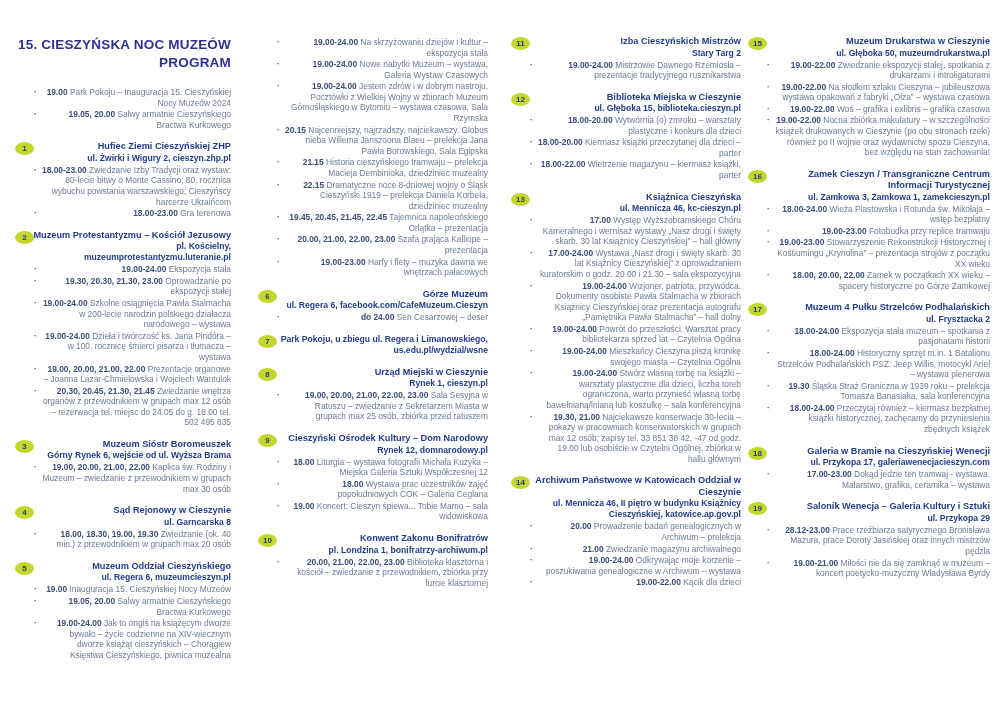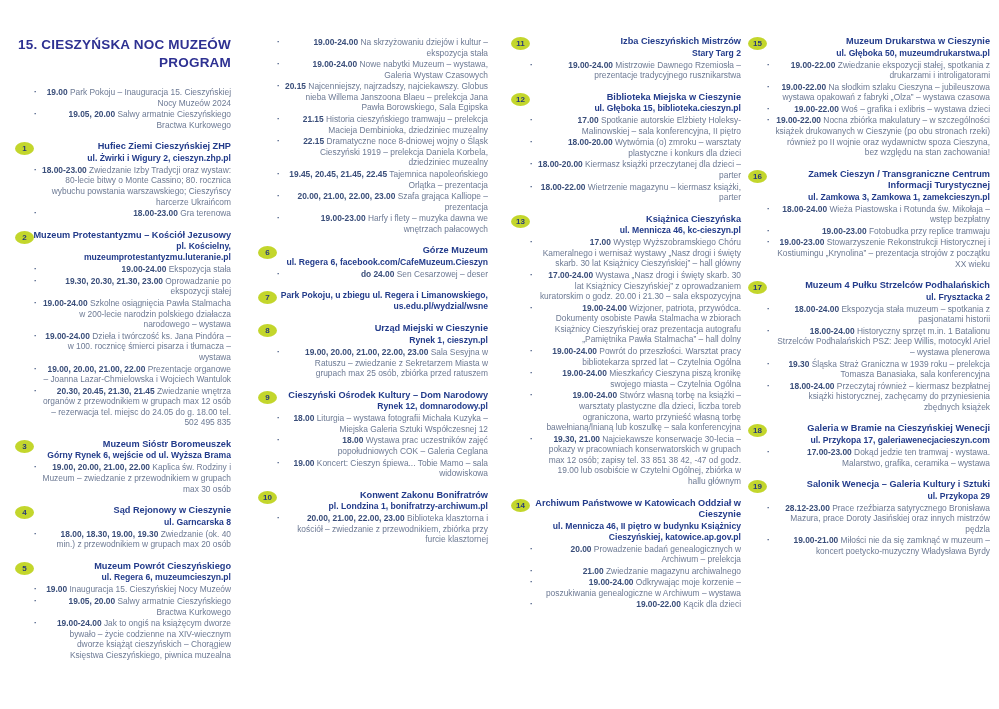--- a/index.html
+++ b/index.html
@@ -74,31 +74,32 @@
       <div class="event"><span class="etime">19.00, 20.00, 21.00, 22.00</span> <span class="etext"> Kaplica św. Rodziny i Muzeum – zwiedzanie z przewodnikiem w grupach max 30 osób</span></div>
     </div>
     <div class="block">
       <span class="badge">4</span>
       <div class="vname">Sąd Rejonowy w Cieszynie</div>
       <div class="vaddr">ul. Garncarska 8</div>
       <div class="event"><span class="etime">18.00, 18.30, 19.00, 19.30</span> <span class="etext"> Zwiedzanie (ok. 40 min.) z przewodnikiem w grupach max 20 osób</span></div>
     </div>
     <div class="block">
       <span class="badge">5</span>
-      <div class="vname">Muzeum Powrót Cieszyńskiego</div>
+      <div class="vname">Muzeum Oddział Cieszyńskiego</div>
       <div class="vaddr">ul. Regera 6, muzeumcieszyn.pl</div>
       <div class="event"><span class="etime">19.00</span> <span class="etext"> Inauguracja 15. Cieszyńskiej Nocy Muzeów</span></div>
       <div class="event"><span class="etime">19.05, 20.00</span> <span class="etext"> Salwy armatnie Cieszyńskiego Bractwa Kurkowego</span></div>
       <div class="event"><span class="etime">19.00-24.00</span> <span class="etext"> Jak to ongiś na książęcym dworze bywało – życie codzienne na XIV-wiecznym dworze książąt cieszyńskich – Chorągiew Księstwa Cieszyńskiego, piwnica muzealna</span></div>
     </div>
   </div>
 <div class="col" id="col2">
     <div class="block">
       <div class="event"><span class="etime">19.00-24.00</span> <span class="etext"> Na skrzyżowaniu dziejów i kultur – ekspozycja stała</span></div>
       <div class="event"><span class="etime">19.00-24.00</span> <span class="etext"> Nowe nabytki Muzeum – wystawa, Galeria Wystaw Czasowych</span></div>
+      <div class="event"><span class="etime">19.00-24.00</span> <span class="etext"> Jestem zdrów i w dobrym nastroju. Pocztówki z Wielkiej Wojny w zbiorach Muzeum Górnośląskiego w Bytomiu – wystawa czasowa, Sala Rzymska</span></div>
       <div class="event"><span class="etime">20.15</span> <span class="etext"> Najcenniejszy, najrzadszy, najciekawszy. Globus nieba Willema Janszoona Blaeu – prelekcja Jana Pawła Borowskiego, Sala Egipska</span></div>
       <div class="event"><span class="etime">21.15</span> <span class="etext"> Historia cieszyńskiego tramwaju – prelekcja Macieja Dembinioka, dziedziniec muzealny</span></div>
       <div class="event"><span class="etime">22.15</span> <span class="etext"> Dramatyczne noce 8-dniowej wojny o Śląsk Cieszyński 1919 – prelekcja Daniela Korbela, dziedziniec muzealny</span></div>
       <div class="event"><span class="etime">19.45, 20.45, 21.45, 22.45</span> <span class="etext"> Tajemnica napoleońskiego Orlątka – prezentacja</span></div>
       <div class="event"><span class="etime">20.00, 21.00, 22.00, 23.00</span> <span class="etext"> Szafa grająca Kalliope – prezentacja</span></div>
       <div class="event"><span class="etime">19.00-23.00</span> <span class="etext"> Harfy i flety – muzyka dawna we wnętrzach pałacowych</span></div>
     </div>
     <div class="block">
       <span class="badge">6</span>
       <div class="vname">Górze Muzeum</div>
@@ -134,21 +135,20 @@
     <div class="block">
       <span class="badge">11</span>
       <div class="vname">Izba Cieszyńskich Mistrzów</div>
       <div class="vaddr">Stary Targ 2</div>
       <div class="event"><span class="etime">19.00-24.00</span> <span class="etext"> Mistrzowie Dawnego Rzemiosła – prezentacje tradycyjnego rusznikarstwa</span></div>
     </div>
     <div class="block">
       <span class="badge">12</span>
       <div class="vname">Biblioteka Miejska w Cieszynie</div>
       <div class="vaddr">ul. Głęboka 15, biblioteka.cieszyn.pl</div>
-      <div class="event"><span class="etime">17.00</span> <span class="etext"> Spotkanie autorskie Elżbiety Holeksy-Malinowskiej – sala konferencyjna, II piętro</span></div>
       <div class="event"><span class="etime">18.00-20.00</span> <span class="etext"> Wytwórnia (o) zmroku – warsztaty plastyczne i konkurs dla dzieci</span></div>
       <div class="event"><span class="etime">18.00-20.00</span> <span class="etext"> Kiermasz książki przeczytanej dla dzieci – parter</span></div>
       <div class="event"><span class="etime">18.00-22.00</span> <span class="etext"> Wietrzenie magazynu – kiermasz książki, parter</span></div>
     </div>
     <div class="block">
       <span class="badge">13</span>
       <div class="vname">Książnica Cieszyńska</div>
       <div class="vaddr">ul. Mennicza 46, kc-cieszyn.pl</div>
       <div class="event"><span class="etime">17.00</span> <span class="etext"> Występ Wyższobramskiego Chóru Kameralnego i wernisaż wystawy „Nasz drogi i święty skarb. 30 lat Książnicy Cieszyńskiej” – hall główny</span></div>
       <div class="event"><span class="etime">17.00-24.00</span> <span class="etext"> Wystawa „Nasz drogi i święty skarb. 30 lat Książnicy Cieszyńskiej” z oprowadzaniem kuratorskim o godz. 20.00 i 21.30 – sala ekspozycyjna</span></div>
@@ -168,30 +168,31 @@
       <div class="event"><span class="etime">19.00-22.00</span> <span class="etext"> Kącik dla dzieci</span></div>
     </div>
   </div>
 <div class="col" id="col4">
     <div class="block">
       <span class="badge">15</span>
       <div class="vname">Muzeum Drukarstwa w Cieszynie</div>
       <div class="vaddr">ul. Głęboka 50, muzeumdrukarstwa.pl</div>
       <div class="event"><span class="etime">19.00-22.00</span> <span class="etext"> Zwiedzanie ekspozycji stałej, spotkania z drukarzami i introligatorami</span></div>
       <div class="event"><span class="etime">19.00-22.00</span> <span class="etext"> Na słodkim szlaku Cieszyna – jubileuszowa wystawa opakowań z fabryki „Olza” – wystawa czasowa</span></div>
-      <div class="event"><span class="etime">19.00-22.00</span> <span class="etext"> Woś – grafika i exlibris – wystawa dzieci</span></div>
+      <div class="event"><span class="etime">19.00-22.00</span> <span class="etext"> Woś – grafika i exlibris – grafika czasowa</span></div>
       <div class="event"><span class="etime">19.00-22.00</span> <span class="etext"> Nocna zbiórka makulatury – w szczególności książek drukowanych w Cieszynie (po obu stronach rzeki) również po II wojnie oraz wydawnictw spoza Cieszyna, bez względu na stan zachowania!</span></div>
     </div>
     <div class="block">
       <span class="badge">16</span>
       <div class="vname">Zamek Cieszyn / Transgraniczne Centrum Informacji Turystycznej</div>
       <div class="vaddr">ul. Zamkowa 3, Zamkowa 1, zamekcieszyn.pl</div>
       <div class="event"><span class="etime">18.00-24.00</span> <span class="etext"> Wieża Piastowska i Rotunda św. Mikołaja – wstęp bezpłatny</span></div>
       <div class="event"><span class="etime">19.00-23.00</span> <span class="etext"> Fotobudka przy replice tramwaju</span></div>
       <div class="event"><span class="etime">19.00-23.00</span> <span class="etext"> Stowarzyszenie Rekonstrukcji Historycznej i Kostiumingu „Krynolina” – prezentacja strojów z początku XX wieku</span></div>
+      <div class="event"><span class="etime">18.00, 20.00, 22.00</span> <span class="etext"> Zamek w początkach XX wieku – spacery historyczne po Górze Zamkowej</span></div>
     </div>
     <div class="block">
       <span class="badge">17</span>
       <div class="vname">Muzeum 4 Pułku Strzelców Podhalańskich</div>
       <div class="vaddr">ul. Frysztacka 2</div>
       <div class="event"><span class="etime">18.00-24.00</span> <span class="etext"> Ekspozycja stała muzeum – spotkania z pasjonatami historii</span></div>
       <div class="event"><span class="etime">18.00-24.00</span> <span class="etext"> Historyczny sprzęt m.in. 1 Batalionu Strzelców Podhalańskich PSZ: Jeep Willis, motocykl Ariel – wystawa plenerowa</span></div>
       <div class="event"><span class="etime">19.30</span> <span class="etext"> Śląska Straż Graniczna w 1939 roku – prelekcja Tomasza Banasiaka, sala konferencyjna</span></div>
       <div class="event"><span class="etime">18.00-24.00</span> <span class="etext"> Przeczytaj również – kiermasz bezpłatnej książki historycznej, zachęcamy do przyniesienia zbędnych książek</span></div>
     </div>

